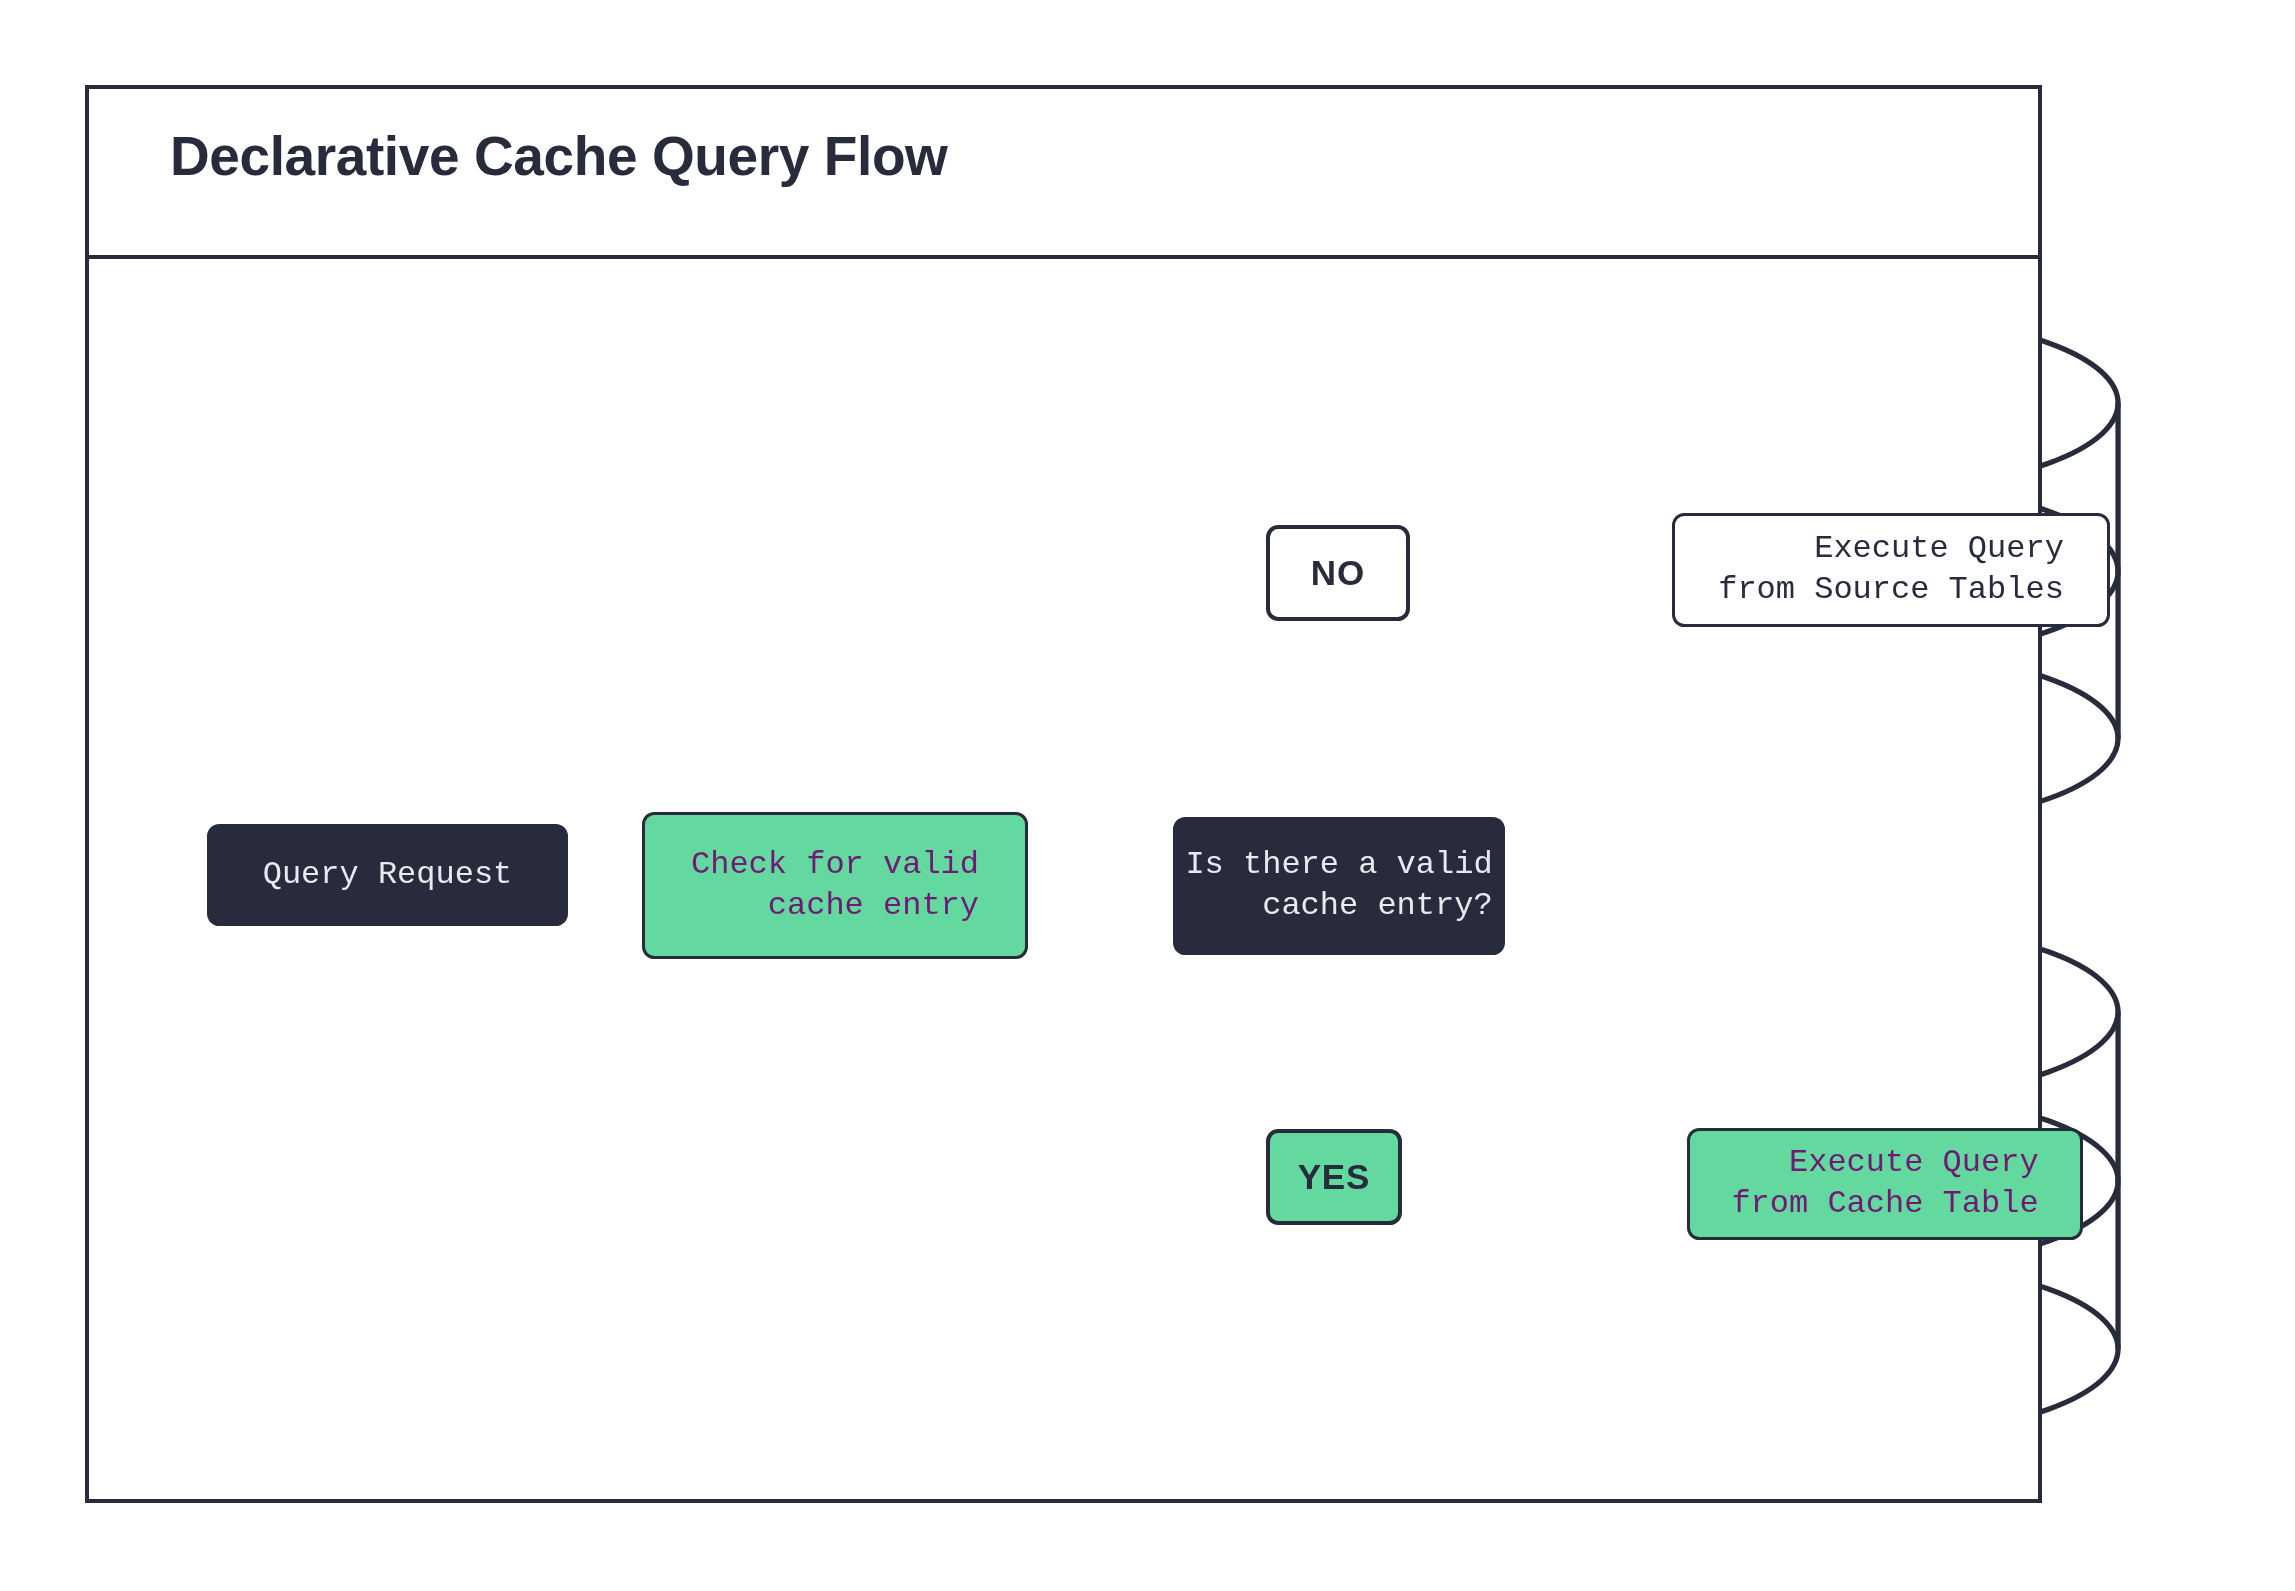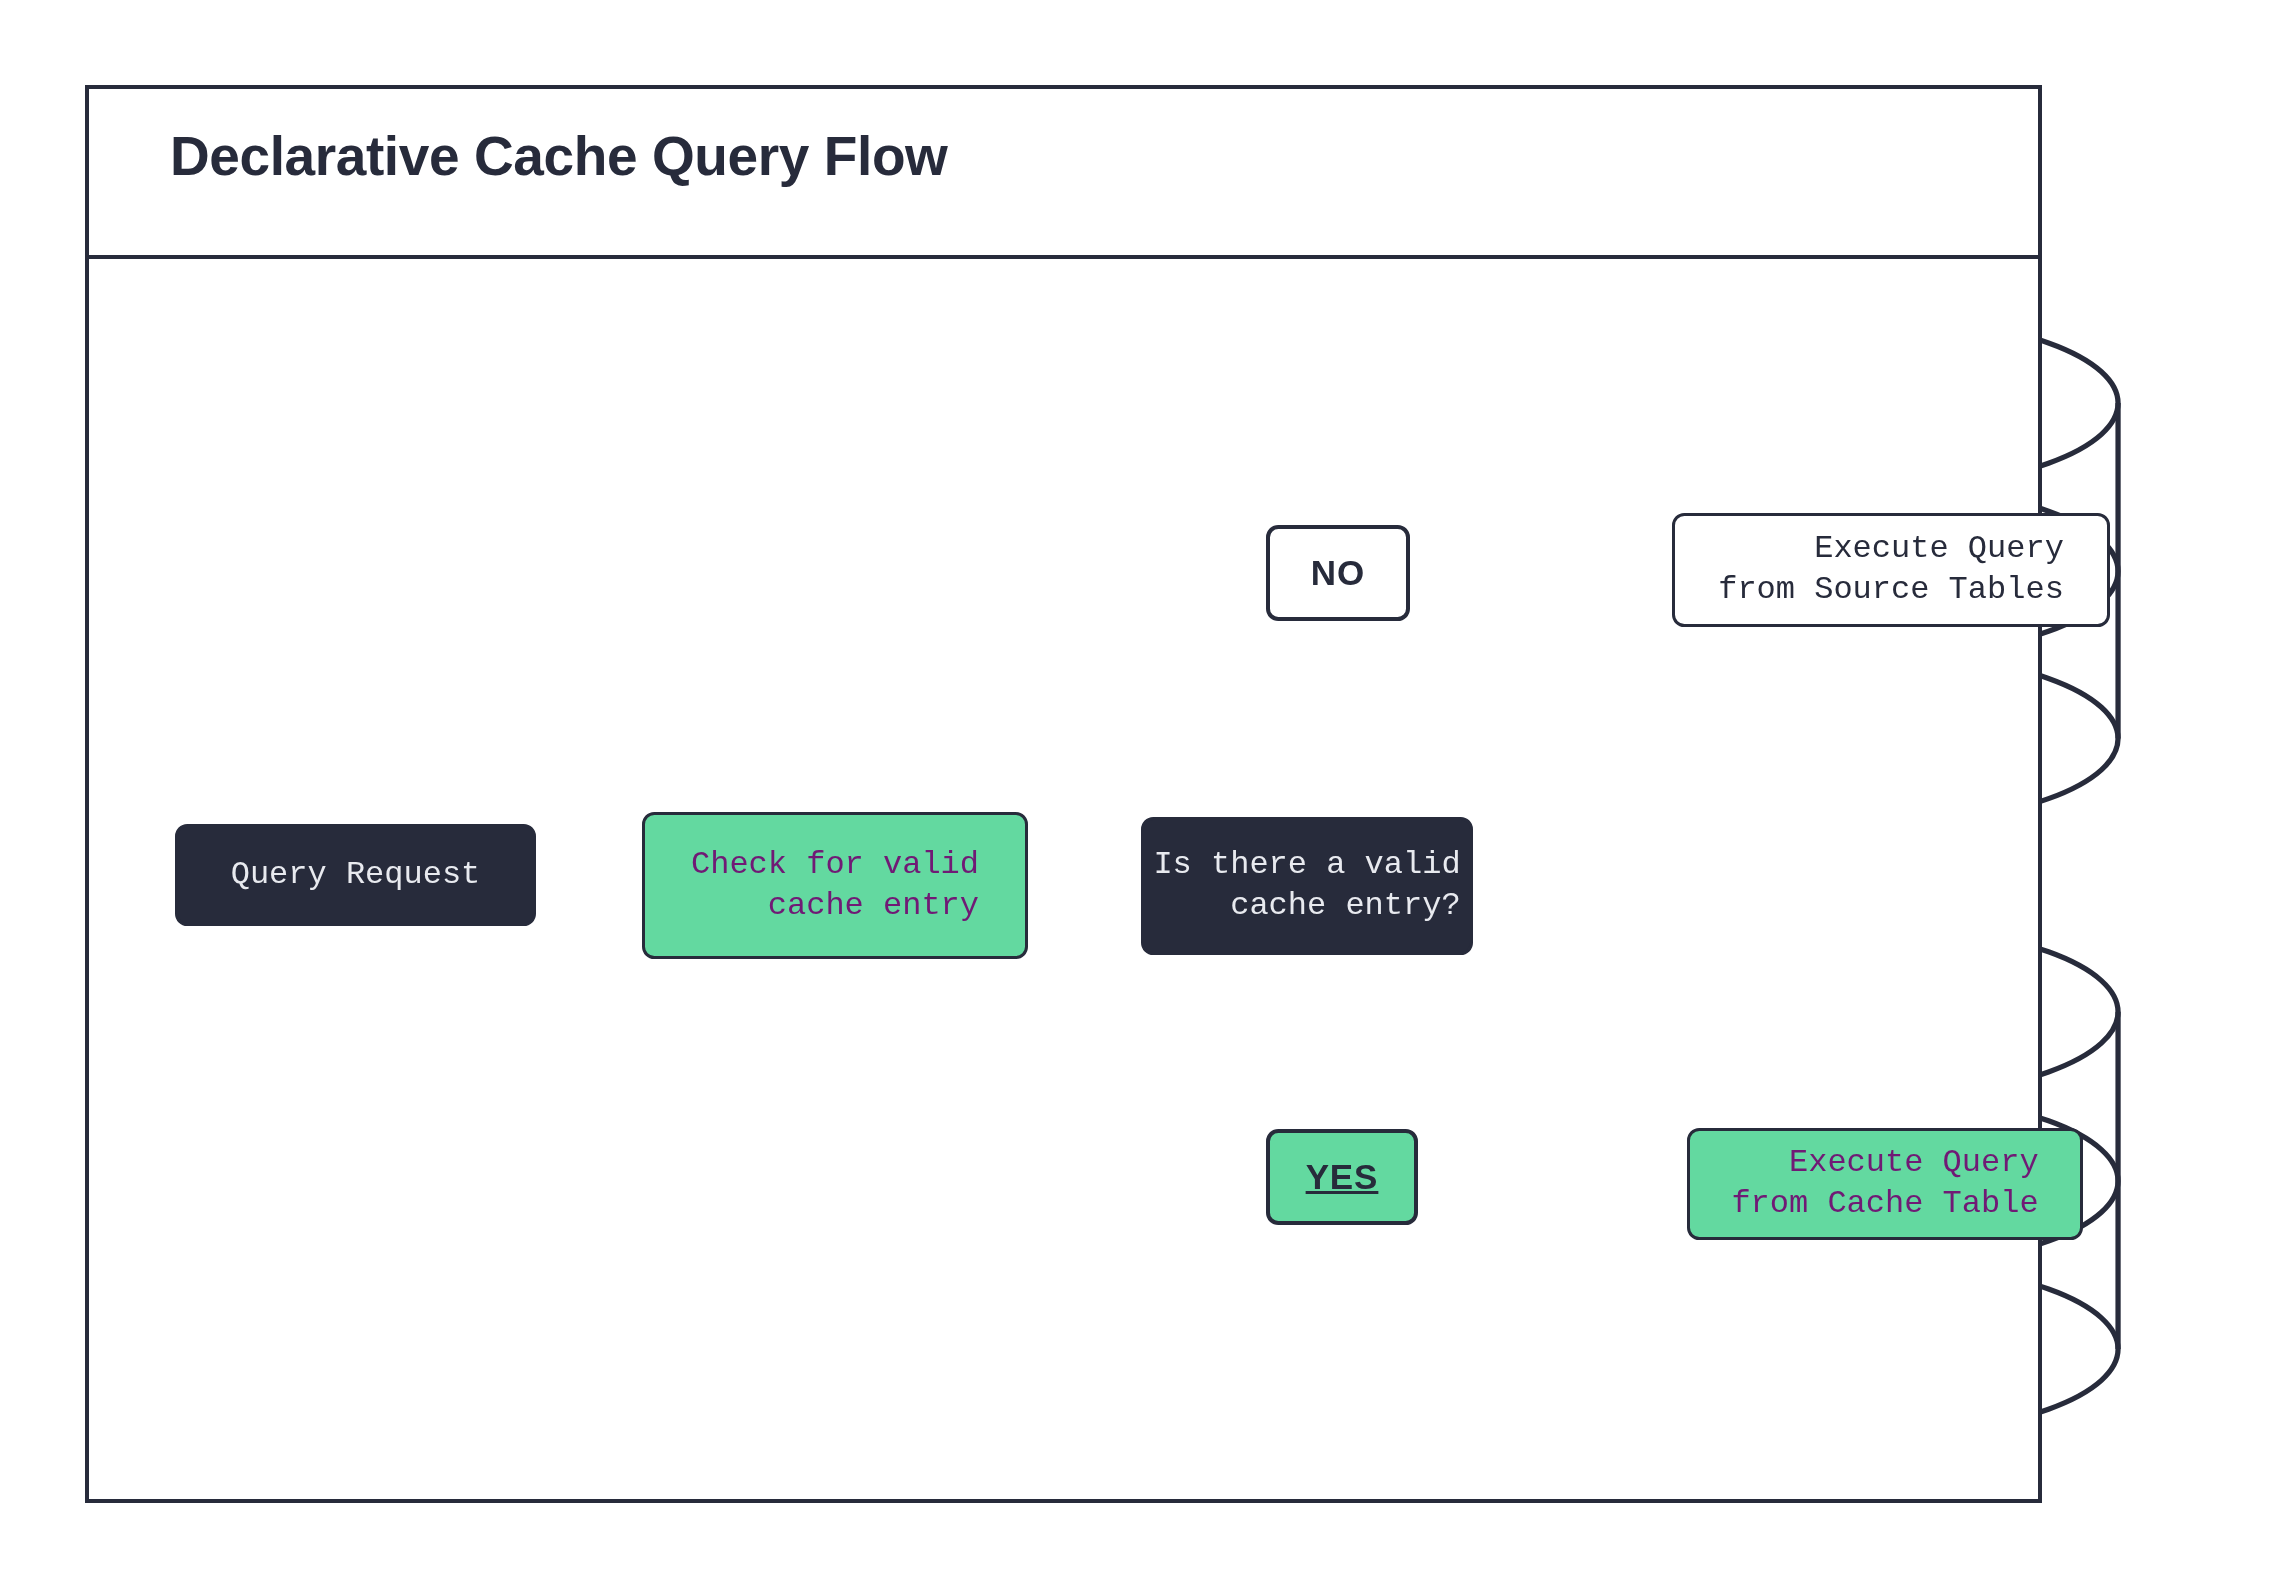--- a/index.html
+++ b/index.html
@@ -32,21 +32,21 @@
   
   .node{
     position:absolute;
     display:flex;align-items:center;justify-content:center;text-align:right;
     box-sizing:border-box;
     font-family:"Liberation Mono",monospace;
     font-size:32px; line-height:1.28; font-weight:500;
     border-radius:12.3px;
     white-space:pre;
   }
-  .node.dark{ background:#272b3b; color:#e8eaef; border:3.5px solid #272b3b; }
+  .node.dark{ background:#272b3b; color:#e8eaef; border:3.5px solid #272b3b;margin-left:32px; }
   .node.green{ background:#63d9a0; color:#701a75; border:3.5px solid #272b3b; }
 
   .label-box{
     position:absolute;
     display:flex;align-items:center;justify-content:center;
     box-sizing:border-box;
     font-family:"Liberation Sans",sans-serif;
     font-size:35px;font-weight:bold;letter-spacing:0.9px;
     border-radius:12.3px;
     border:4.4px solid #272b3b;
@@ -57,21 +57,21 @@
 
   
   #node-query-request{ left:175px; top:824px; width:361px; height:102px; }
   #node-check-cache  { left:642px; top:812px; width:386px; height:147px; }
   #node-decision     { left:1141px; top:817px; width:332px; height:138px; }
   #node-source-exec  { left:1672px; top:513px; width:438px; height:114px;
                        background:#ffffff;color:#272b3b;border:3.5px solid #272b3b; }
   #node-cache-exec   { left:1687px; top:1128px; width:396px; height:112px; }
 
   #label-no  { left:1266px; top:525px;  width:144px; height:96px; }
-  #label-yes { left:1266px; top:1129px; width:152px; height:96px;text-decoration:underline; }
+  #label-yes { left:1266px; top:1129px; width:136px; height:96px; }
 </style>
 </head>
 <body>
 
 <svg id="canvas-svg" viewBox="0 0 2620 1816" xmlns="http://www.w3.org/2000/svg">
   <g fill="none" stroke="#272b3b" stroke-width="6" stroke-linecap="butt">
 
     <line x1="612" y1="999" x2="733" y2="999"></line>
 
     <line x1="1173" y1="1011" x2="1302" y2="1011"></line>

